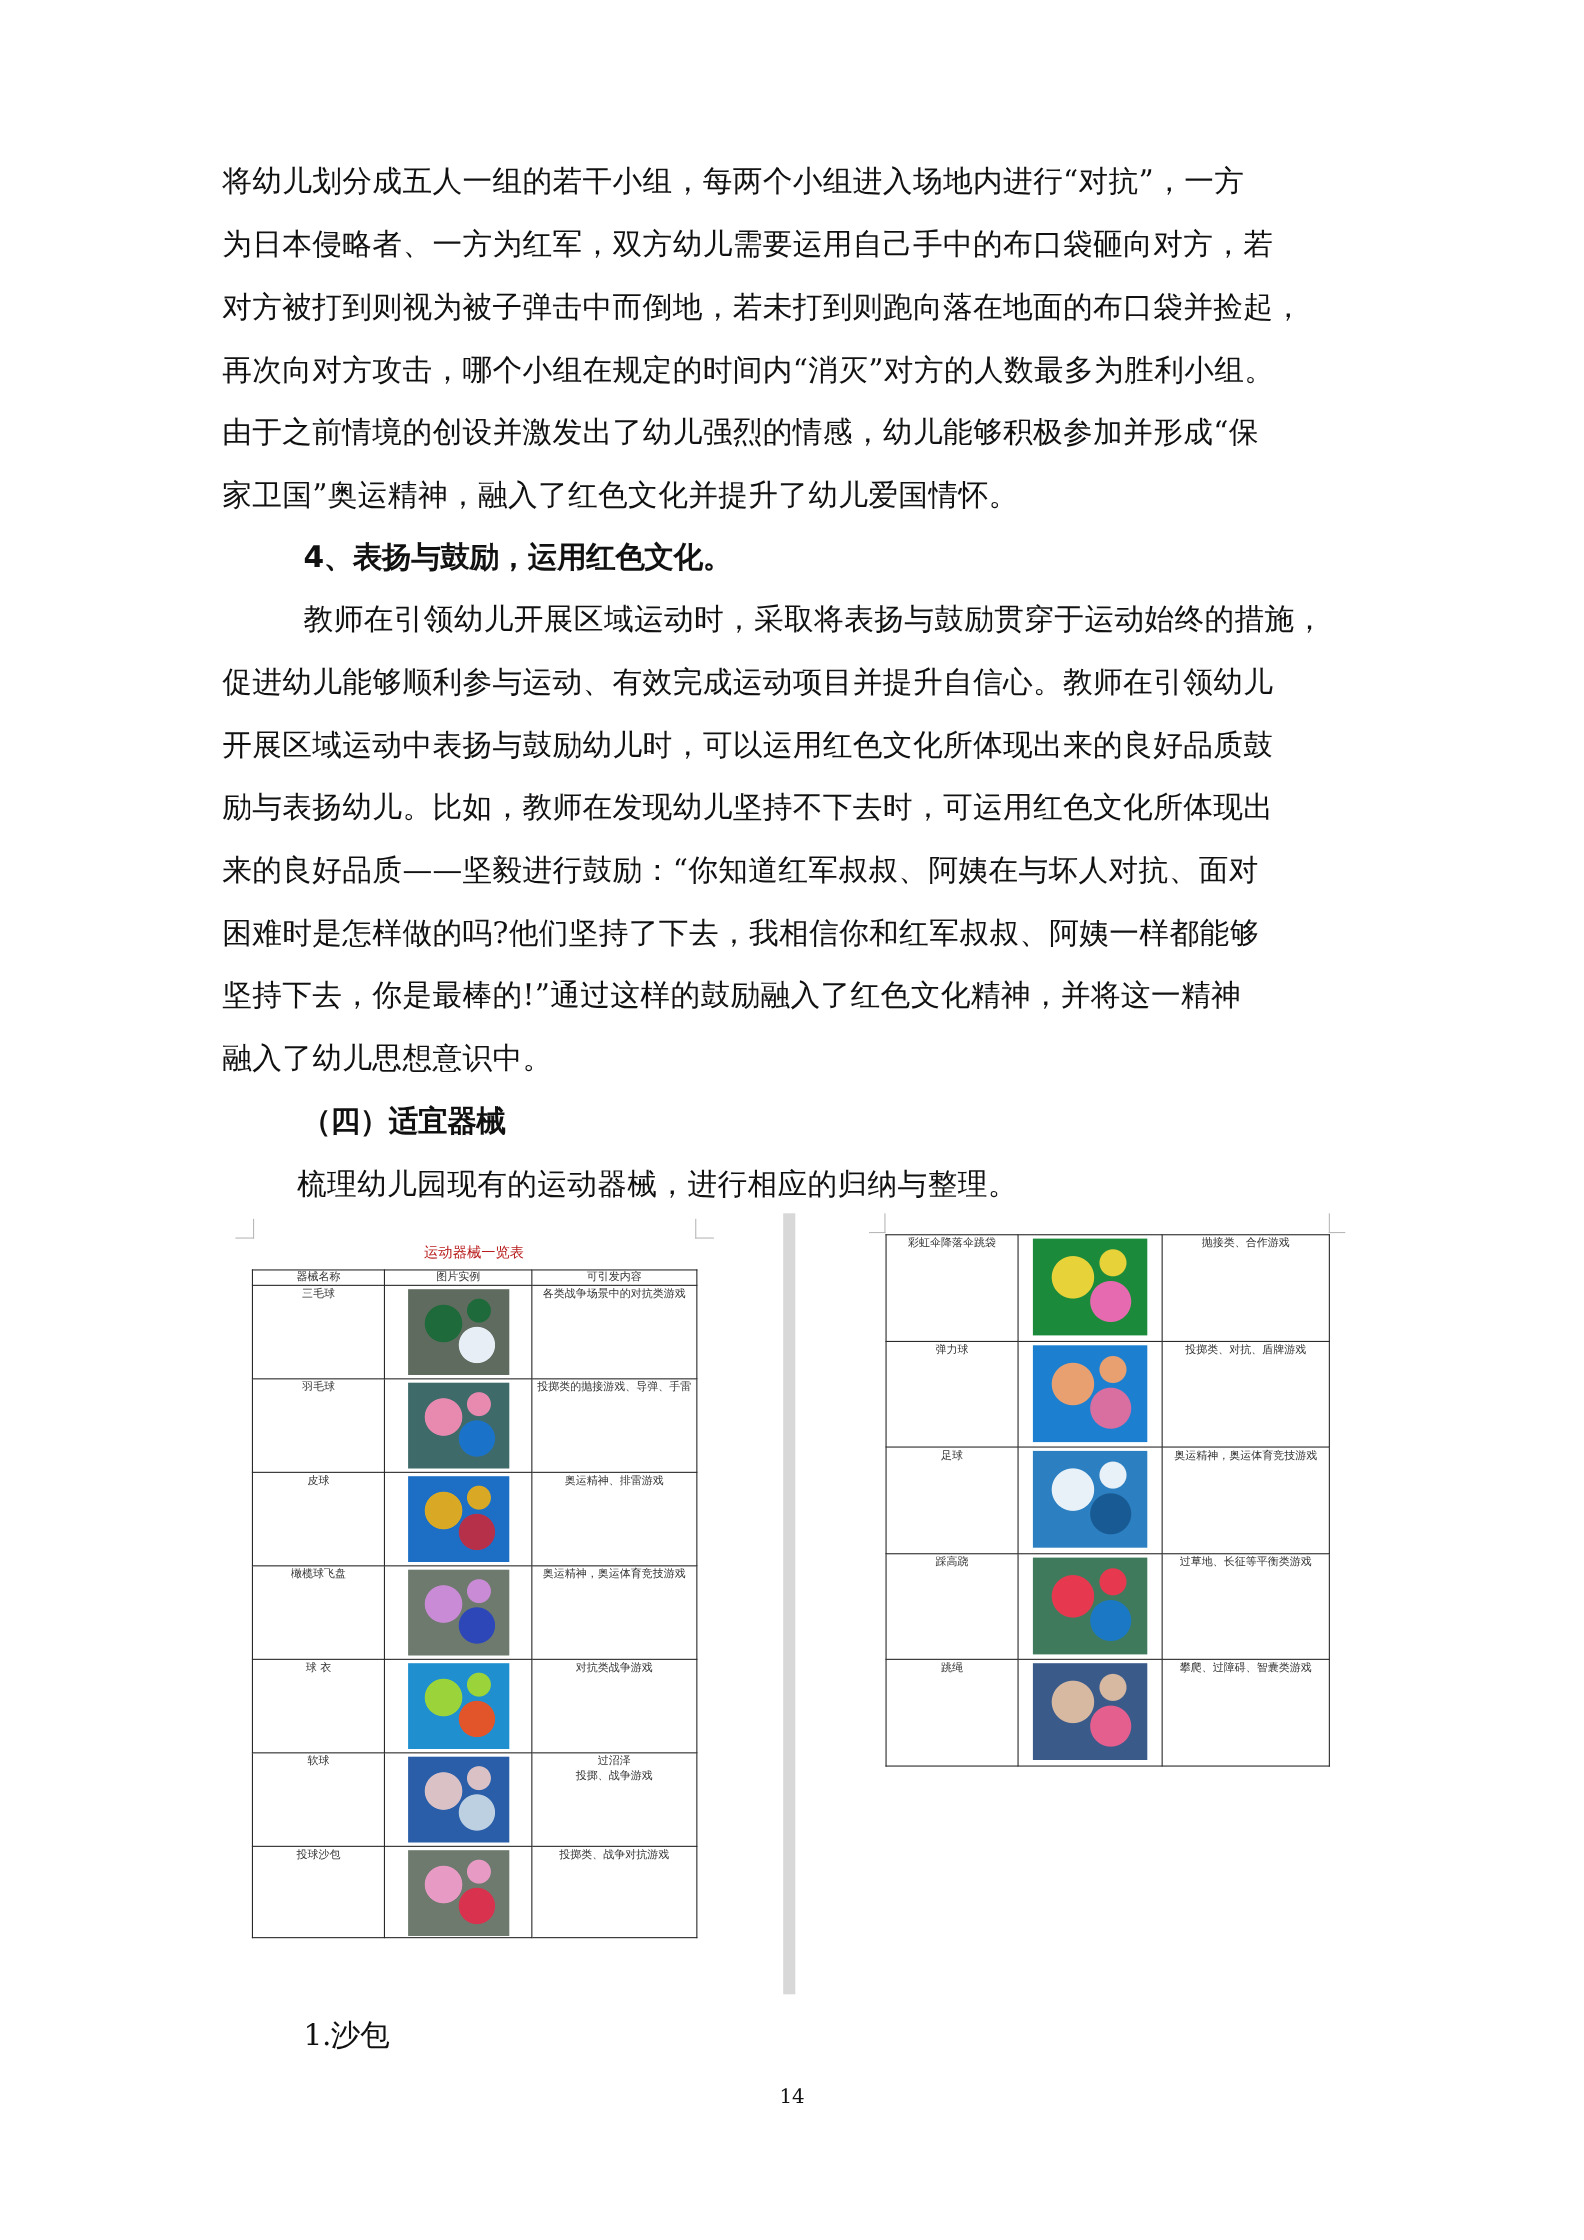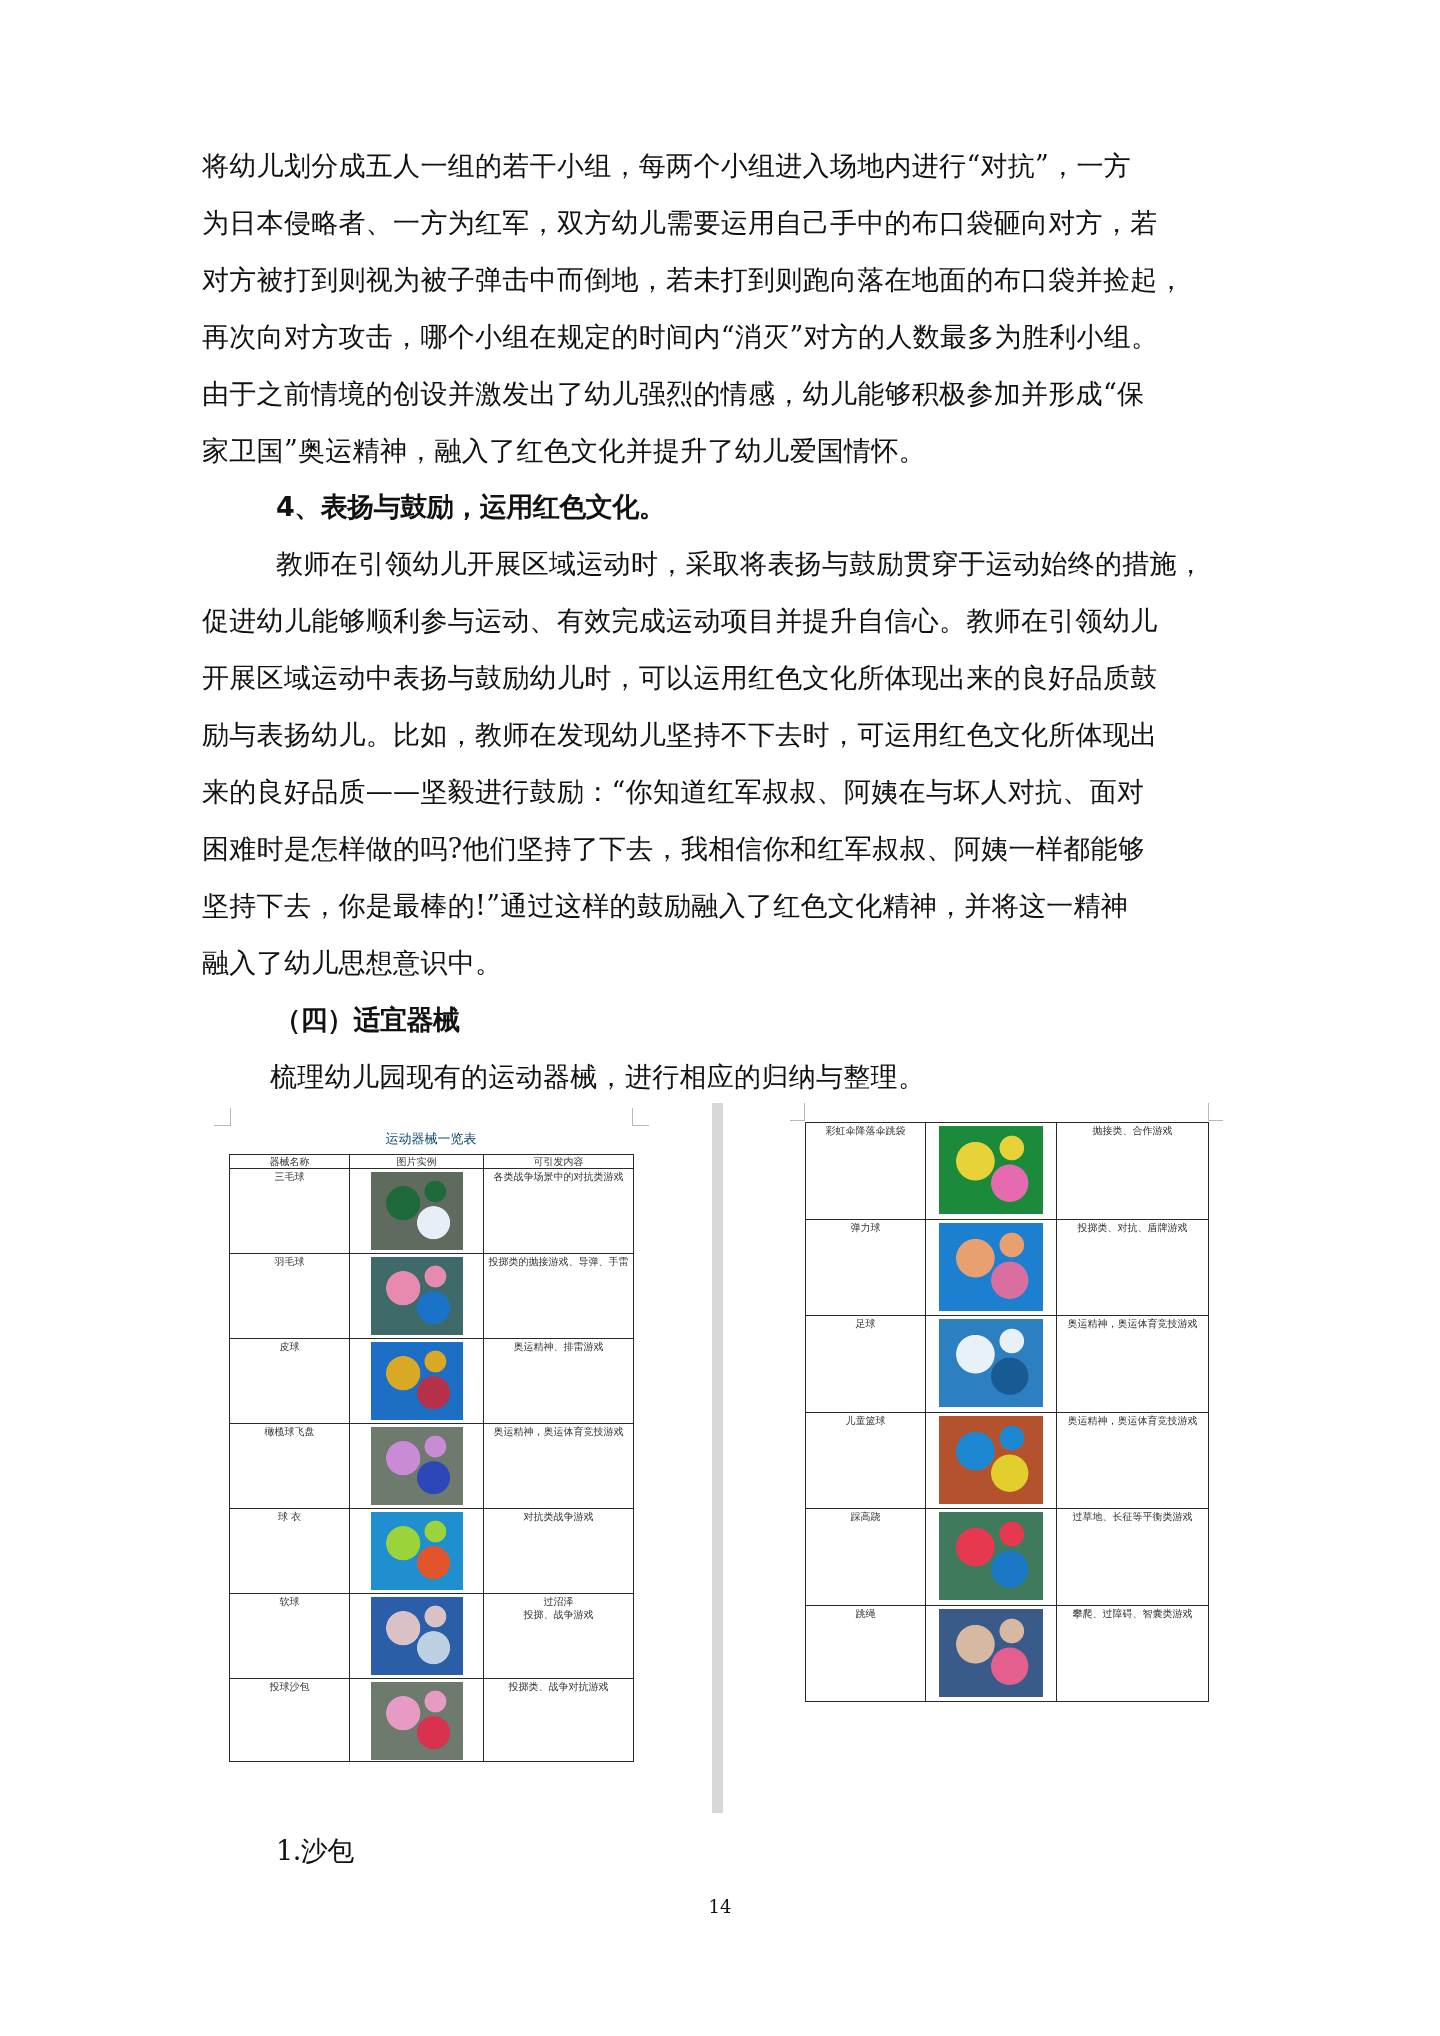--- a/index.html
+++ b/index.html
@@ -4,21 +4,21 @@
 <style>
   html, body { margin:0; padding:0; background:#ffffff; }
   body { width:1440px; height:2036px; position:relative; overflow:hidden;
          font-family: "DejaVu Serif", "Liberation Serif", serif; color:#111; }
   .para-line { position:absolute; left:202px; width:1012px; font-size:27px; line-height:30px;
                white-space:nowrap; letter-spacing:0.3px; }
   .heading { position:absolute; font-size:27px; font-weight:bold; line-height:30px; white-space:nowrap;
              font-family: "DejaVu Sans", "Liberation Sans", sans-serif; letter-spacing:-0.5px; }
   .corner { position:absolute; border-color:#b8b8b8; border-style:solid; border-width:0; }
   .grey-bar { position:absolute; left:712px; top:1103px; width:11px; height:710px; background:#d8d8d8; }
-  .tbl-title { position:absolute; font-size:13px; color:#0c4a6e; font-family:"DejaVu Sans", sans-serif;
+  .tbl-title { position:absolute; font-size:13px; color:#b91c1c; font-family:"DejaVu Sans", sans-serif;
                text-align:center; }
   table.equip { position:absolute; border-collapse:collapse; font-family:"DejaVu Sans", sans-serif;
                 font-size:10px; color:#333; table-layout:fixed; }
   table.equip td, table.equip th { border:1.5px solid #2a2a2a; vertical-align:top; text-align:center;
                 padding:1px 3px; font-weight:normal; line-height:13px; }
   table.equip th { height:13px; padding:0 3px; }
   .photo { display:block; margin:2px auto 0 auto; }
   .page-num { position:absolute; left:700px; top:1896px; width:40px; text-align:center; font-size:18px; }
 </style>
 </head>
@@ -148,27 +148,20 @@
         <td style="white-space: pre-line;">投掷类、对抗、盾牌游戏</td>
       </tr>
       <tr style="height: 96.5px;">
         <td>足球</td>
         <td>
           <div class="photo" style="width: 104px; height: 88px; background: radial-gradient(circle at 35% 40%, rgb(233, 241, 248) 0px, rgb(233, 241, 248) 22%, transparent 23%), radial-gradient(circle at 68% 65%, rgb(23, 90, 148) 0px, rgb(23, 90, 148) 20%, transparent 21%), radial-gradient(circle at 70% 25%, rgb(233, 241, 248) 0px, rgb(233, 241, 248) 12%, transparent 13%), rgb(44, 127, 192);"></div>
         </td>
         <td style="white-space: pre-line;">奥运精神，奥运体育竞技游戏</td>
       </tr>
       <tr style="height: 96.5px;">
-        <td>儿童篮球</td>
-        <td>
-          <div class="photo" style="width: 104px; height: 88px; background: radial-gradient(circle at 35% 40%, rgb(29, 136, 209) 0px, rgb(29, 136, 209) 22%, transparent 23%), radial-gradient(circle at 68% 65%, rgb(226, 207, 45) 0px, rgb(226, 207, 45) 20%, transparent 21%), radial-gradient(circle at 70% 25%, rgb(29, 136, 209) 0px, rgb(29, 136, 209) 12%, transparent 13%), rgb(181, 82, 46);"></div>
-        </td>
-        <td style="white-space: pre-line;">奥运精神，奥运体育竞技游戏</td>
-      </tr>
-      <tr style="height: 96.5px;">
         <td>踩高跷</td>
         <td>
           <div class="photo" style="width: 104px; height: 88px; background: radial-gradient(circle at 35% 40%, rgb(230, 57, 79) 0px, rgb(230, 57, 79) 22%, transparent 23%), radial-gradient(circle at 68% 65%, rgb(27, 120, 196) 0px, rgb(27, 120, 196) 20%, transparent 21%), radial-gradient(circle at 70% 25%, rgb(230, 57, 79) 0px, rgb(230, 57, 79) 12%, transparent 13%), rgb(63, 122, 92);"></div>
         </td>
         <td style="white-space: pre-line;">过草地、长征等平衡类游戏</td>
       </tr>
       <tr style="height: 96.5px;">
         <td>跳绳</td>
         <td>
           <div class="photo" style="width: 104px; height: 88px; background: radial-gradient(circle at 35% 40%, rgb(215, 184, 160) 0px, rgb(215, 184, 160) 22%, transparent 23%), radial-gradient(circle at 68% 65%, rgb(228, 95, 142) 0px, rgb(228, 95, 142) 20%, transparent 21%), radial-gradient(circle at 70% 25%, rgb(215, 184, 160) 0px, rgb(215, 184, 160) 12%, transparent 13%), rgb(58, 90, 138);"></div>

